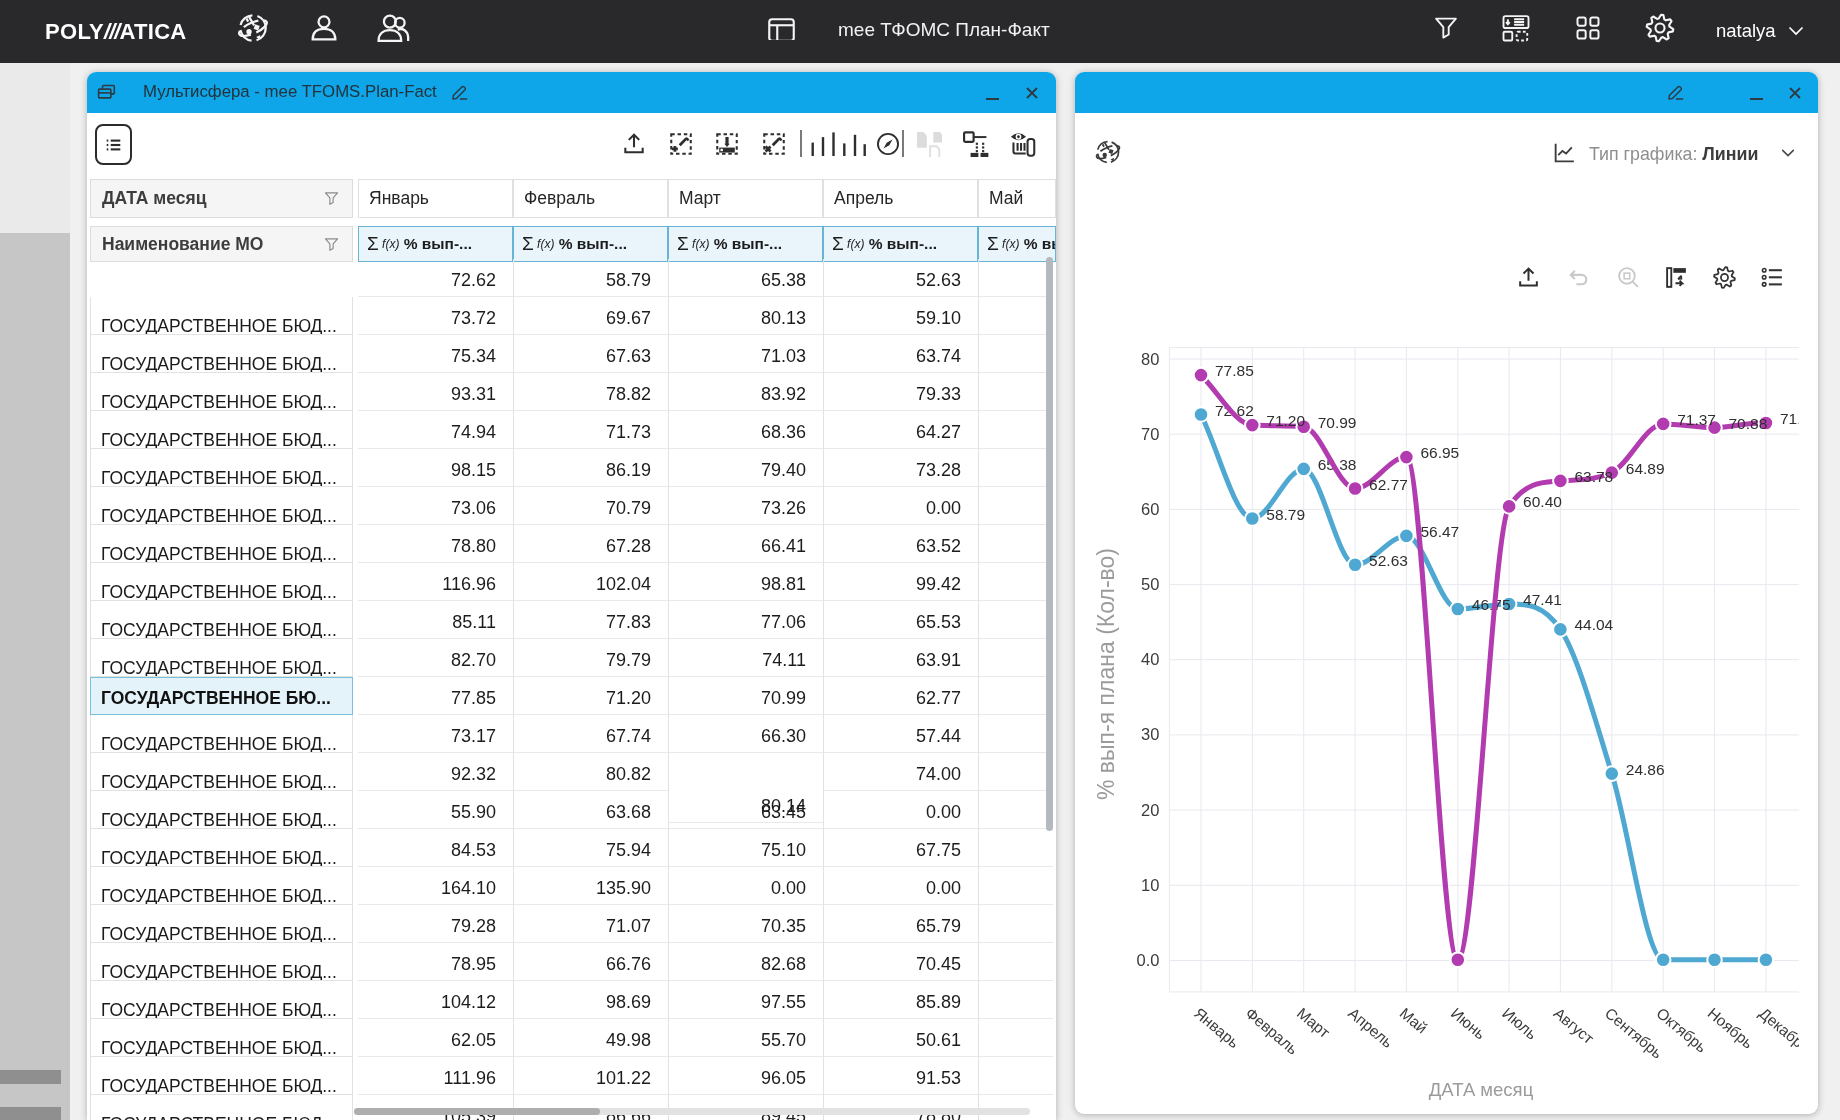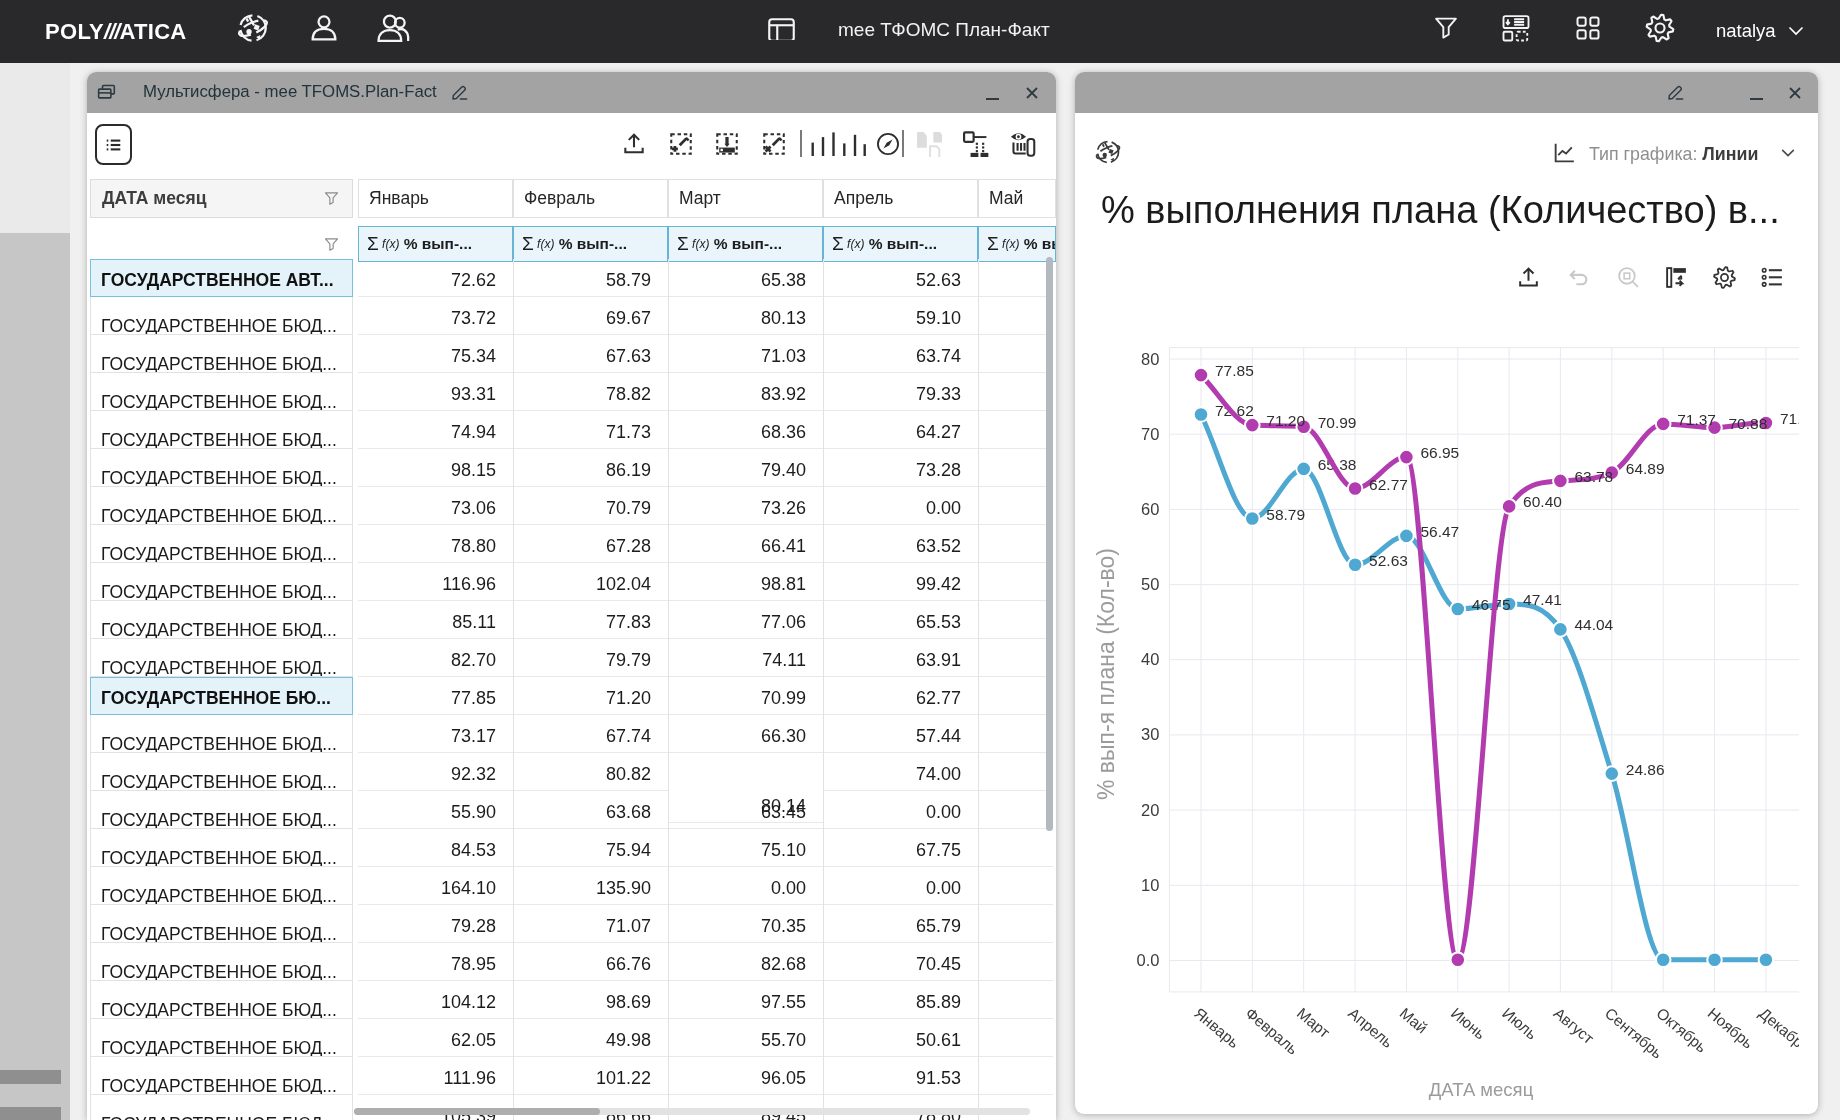--- a/index.html
+++ b/index.html
@@ -1,16 +1,16 @@
 <!DOCTYPE html>
 <html><head><meta charset="utf-8"><title>Polymatica</title><style>
 *{margin:0;padding:0;box-sizing:border-box}
 html,body{width:1840px;height:1120px;overflow:hidden;font-family:"Liberation Sans",sans-serif;background:#f0f0f0}
 .win{position:absolute;background:#fff;box-shadow:0 1px 7px rgba(0,0,0,.28)}
-.tbar{position:absolute;left:0;top:0;width:100%;height:41px;background:#a3a3a3}
+.tbar{position:absolute;left:0;top:0;width:100%;height:41px;background:#0ea5e9}
 .tbtxt{position:absolute;top:10px;font-size:16.8px;color:#22333b}
 .hcell{position:absolute;background:#f5f5f5;border:1px solid #dcdcdc;font-size:17.5px;font-weight:600;color:#3d3d3d;padding-left:11px;display:flex;align-items:center}
 .mcell{position:absolute;background:#fff;border:1px solid #e0e0e0;font-size:17.5px;color:#262626;padding-left:10px;display:flex;align-items:center;overflow:hidden}
 .fcell{position:absolute;background:#e9f4fb;border:1.6px solid #68b4d5;color:#1d1d1d;padding-left:8px;display:flex;align-items:center;overflow:hidden;white-space:nowrap}
 .fcell .sg{font-size:19px}
 .fcell .fx{font-style:italic;font-size:12px}
 .fcell b{font-size:15.5px}
 .rcell{position:absolute;background:#fff;border-left:1px solid #e2e2e2;border-right:1px solid #e2e2e2;border-bottom:1px solid #e2e2e2;font-size:17.5px;color:#1b1b1b;padding-left:10px;padding-top:22px;display:flex;align-items:center;white-space:nowrap;overflow:hidden}
 .rsel{position:absolute;background:#e4f2fa;border:1.6px solid #79c0dc;font-size:17.5px;font-weight:bold;color:#111;padding-left:10px;padding-top:6px;display:flex;align-items:center;white-space:nowrap;overflow:hidden}
 .vcell{position:absolute;border-bottom:1px solid #e9e9e9;font-size:18px;color:#1c1c1c;text-align:right;padding-right:17px;line-height:37px;padding-top:3px}
@@ -161,20 +161,21 @@
     <div style="position:absolute;left:815px;top:58px;width:2px;height:27px;background:#7a7a7a"></div>
     <div class="hcell" style="left:3px;top:106.5px;width:263px;height:39px">ДАТА месяц</div>
     <svg style="position:absolute;left:236px;top:117.5px" width="17" height="17" viewBox="0 0 24 24" fill="none">
       <path d="M3.5 4 H20.5 L14.3 11.2 V17.6 L9.7 20.2 V11.2 Z" stroke="#8a8a8a" stroke-width="1.6" stroke-linejoin="round"></path>
     </svg>
     <div class="mcell" style="left:271px;top:106.5px;width:155px;height:39px">Январь</div>
     <div class="mcell" style="left:426px;top:106.5px;width:155px;height:39px">Февраль</div>
     <div class="mcell" style="left:581px;top:106.5px;width:155px;height:39px">Март</div>
     <div class="mcell" style="left:736px;top:106.5px;width:155px;height:39px">Апрель</div>
     <div class="mcell" style="left:891px;top:106.5px;width:78px;height:39px">Май</div>
+    <div class="hcell" style="left:3px;top:154px;width:263px;height:36px">Наименование МО</div>
     <svg style="position:absolute;left:236px;top:164px" width="17" height="17" viewBox="0 0 24 24" fill="none">
       <path d="M3.5 4 H20.5 L14.3 11.2 V17.6 L9.7 20.2 V11.2 Z" stroke="#8a8a8a" stroke-width="1.6" stroke-linejoin="round"></path>
     </svg>
     <div class="fcell" style="left:271px;top:154px;width:155px;height:36px">
       <span class="sg">Σ</span>
       <span class="fx">&nbsp;f(x)</span>
       <b>&nbsp;% вып-...</b>
     </div>
     <div class="fcell" style="left:426px;top:154px;width:155px;height:36px">
       <span class="sg">Σ</span>
@@ -189,21 +190,20 @@
     <div class="fcell" style="left:736px;top:154px;width:155px;height:36px">
       <span class="sg">Σ</span>
       <span class="fx">&nbsp;f(x)</span>
       <b>&nbsp;% вып-...</b>
     </div>
     <div class="fcell" style="left:891px;top:154px;width:78px;height:36px">
       <span class="sg">Σ</span>
       <span class="fx">&nbsp;f(x)</span>
       <b>&nbsp;% вып-...</b>
     </div>
-    <div class="rsel" style="left:3px;top:186.5px;width:263px;height:38px">ГОСУДАРСТВЕННОЕ АВТ...</div>
     <div class="vcell" style="left:271px;top:186.5px;width:155px;height:38px">72.62</div>
     <div class="vcell" style="left:426px;top:186.5px;width:155px;height:38px">58.79</div>
     <div class="vcell" style="left:581px;top:186.5px;width:155px;height:38px">65.38</div>
     <div class="vcell" style="left:736px;top:186.5px;width:155px;height:38px">52.63</div>
     <div class="vcell" style="left:891px;top:186.5px;width:75px;height:38px"></div>
     <div class="rcell" style="left:3px;top:224.5px;width:263px;height:38px">ГОСУДАРСТВЕННОЕ БЮД...</div>
     <div class="vcell" style="left:271px;top:224.5px;width:155px;height:38px">73.72</div>
     <div class="vcell" style="left:426px;top:224.5px;width:155px;height:38px">69.67</div>
     <div class="vcell" style="left:581px;top:224.5px;width:155px;height:38px">80.13</div>
     <div class="vcell" style="left:736px;top:224.5px;width:155px;height:38px">59.10</div>
@@ -362,21 +362,20 @@
       <path d="M14.2 18.4 l3-1.5 l-0.5 3.2 z" fill="#3a3a3a"></path>
     </svg>
     <svg style="position:absolute;left:477px;top:68px" width="25" height="25" viewBox="0 0 24 24" fill="none">
       <path d="M3.5 3.5 V20.5 H21" stroke="#3c3c3c" stroke-width="1.8"></path>
       <path d="M6 14.5 L10 10.5 L13.5 13 L19 7" stroke="#3c3c3c" stroke-width="1.8"></path>
     </svg>
     <span style="position:absolute;left:514px;top:72px;font-size:17.8px;color:#8e8e8e">Тип графика: <b style="color:#3c3c3c">Линии</b></span>
     <svg style="position:absolute;left:705px;top:73px" width="16" height="16" viewBox="0 0 24 24" fill="none">
       <path d="M4 8 L12 16 L20 8" stroke="#4a4a4a" stroke-width="2.4" stroke-linecap="round"></path>
     </svg>
-    <div style="position:absolute;left:26px;top:115px;width:700px;height:46px;font-size:38px;line-height:46px;color:#1b1b1b;white-space:nowrap;overflow:hidden">% выполнения плана (Количество) в...</div>
     <svg style="position:absolute;left:441px;top:193px" width="25" height="25" viewBox="0 0 24 24" fill="none">
       <path d="M12 15 V3.6 M7.2 8.2 L12 3.4 L16.8 8.2" stroke="#2e2e2e" stroke-width="1.9"></path>
       <path d="M4 15.5 V19.6 H20 V15.5" stroke="#2e2e2e" stroke-width="1.9"></path>
     </svg>
     <svg style="position:absolute;left:491px;top:193px" width="25" height="25" viewBox="0 0 24 24" fill="none">
       <path d="M5 9.5 H15 a4.5 4.5 0 0 1 0 9 H10" stroke="#c9c9c9" stroke-width="2.0" fill="none"></path>
       <path d="M8.5 5.5 L4.5 9.5 L8.5 13.5" stroke="#c9c9c9" stroke-width="2.0"></path>
     </svg>
     <svg style="position:absolute;left:541px;top:193px" width="25" height="25" viewBox="0 0 24 24" fill="none">
       <circle cx="10.5" cy="10.5" r="7.5" stroke="#c9c9c9" stroke-width="1.8"></circle>

